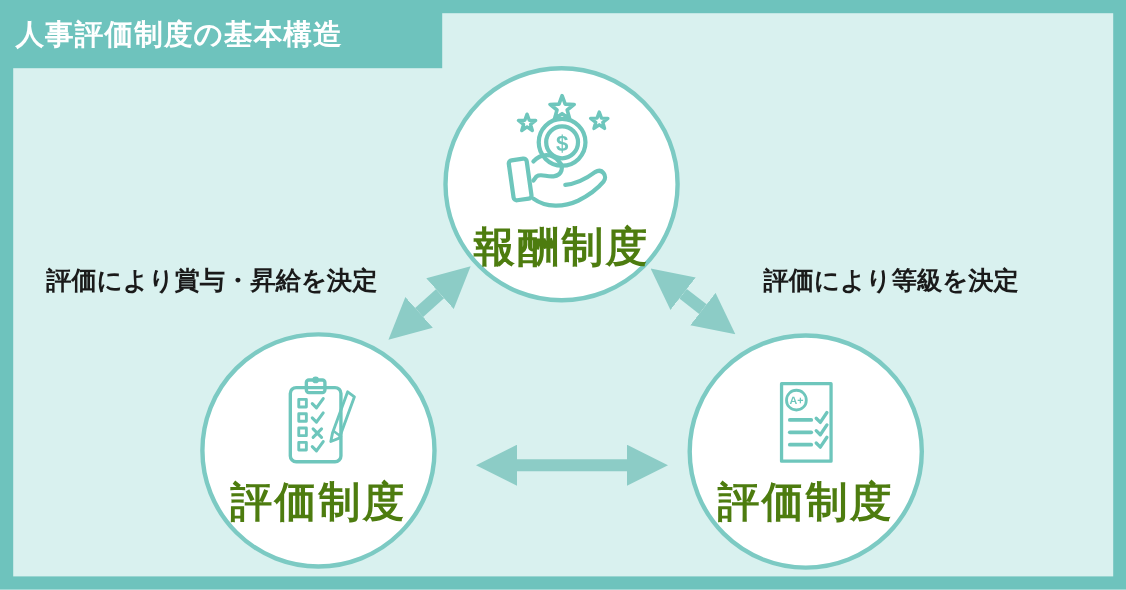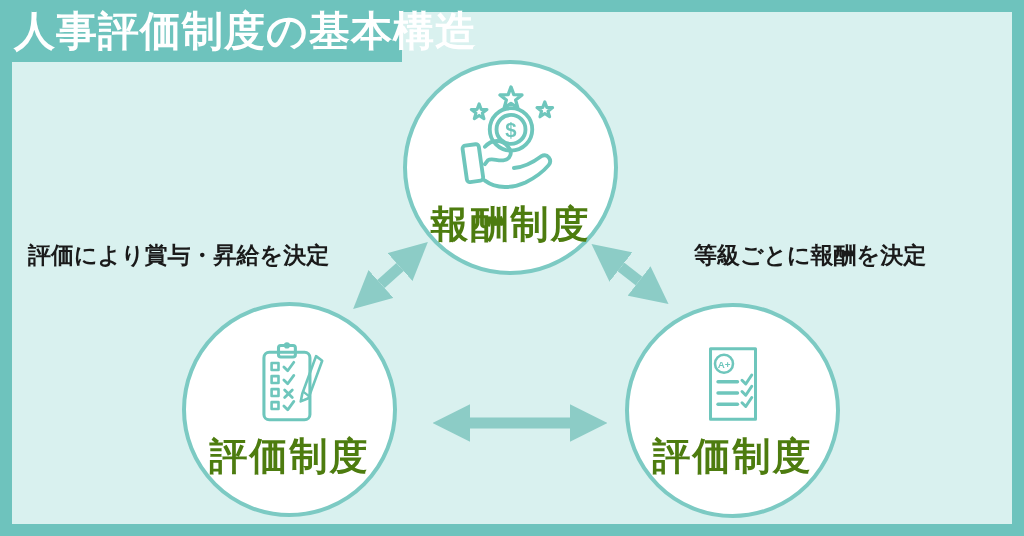--- a/index.html
+++ b/index.html
@@ -22,21 +22,21 @@
   .banner {
     position: absolute;
     left: 0; top: 0;
     width: 402px; height: 62px;
     background: #6ec3bd;
     display: flex; align-items: center;
     padding-left: 14px;
   }
   .banner span {
     color: #ffffff;
-    font-size: 41px;
+    font-size: 26px;
     font-weight: bold;
     letter-spacing: 1px;
     white-space: nowrap;
   }
   svg.arrows {
     position: absolute; left: 0; top: 0;
     width: 1024px; height: 536px;
     pointer-events: none;
   }
   .node {
@@ -59,21 +59,21 @@
     white-space: nowrap;
     margin-top: 2px;
   }
   .rel-label {
     position: absolute;
     font-size: 23px;
     font-weight: bold;
     color: #1a1a1a;
     white-space: nowrap;
   }
-  .rel-left  { left: 28px;  top: 240px; }
+  .rel-left  { left: 42px;  top: 240px; }
   .rel-right { left: 694px; top: 240px; }
   .rel-bottom {
     left: 511px; top: 461px;
     transform: translateX(-50%);
     text-align: center;
     line-height: 26px;
   }
   .icon-svg { display: block; }
 </style>
 </head>
@@ -146,16 +146,16 @@
         <path d="M40,87 L66,87" stroke-width="4.5"></path>
         <path d="M72,55 L77,60 L85,48" stroke-width="4"></path>
         <path d="M72,70 L77,75 L85,63" stroke-width="4"></path>
         <path d="M72,85 L77,90 L85,78" stroke-width="4"></path>
       </g>
     </svg>
     <div class="node-label">評価制度</div>
   </div>
 
   <div class="rel-label rel-left">評価により賞与・昇給を決定</div>
-  <div class="rel-label rel-right">等級ごとに報酬を決定</div>
+  <div class="rel-label rel-right">評価により等級を決定</div>
   <div class="rel-label rel-bottom">
   </div>
 </div>
 
 </body></html>

